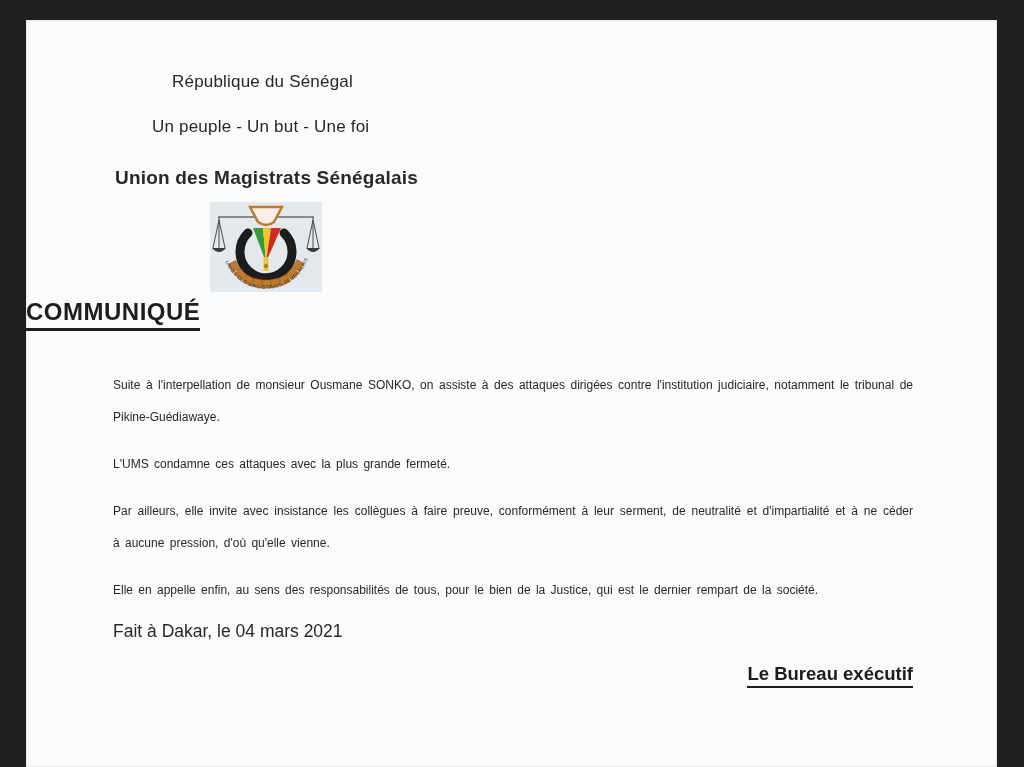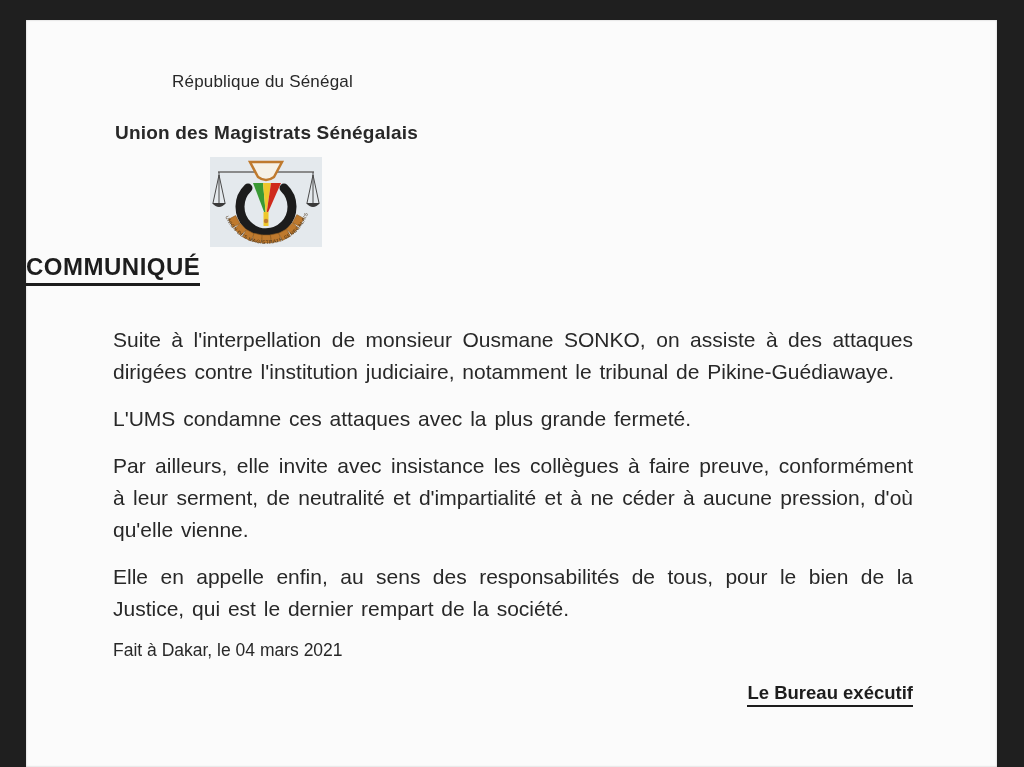--- a/index.html
+++ b/index.html
@@ -55,21 +55,21 @@
     display: inline-block;
     font-size: 24px;
     font-weight: bold;
     letter-spacing: 0.5px;
     color: #1d1d1d;
     border-bottom: 3px solid #1d1d1d;
     padding-bottom: 2px;
   }
   .body-text {
     margin: 38px 84px 0 87px;
-    font-size: 21px;
+    font-size: 12px;
     line-height: 32px;
   }
   .body-text p {
     margin: 0 0 15px 0;
     text-align: justify;
     word-spacing: 2px;
   }
   .dateline {
     margin: 6px 84px 0 87px;
     text-align: left;
@@ -88,20 +88,21 @@
     padding-bottom: 1px;
   }
 </style>
 </head>
 <body>
 
 <div class="photo-frame">
   <div class="page">
 
     <div class="hdr-line1">République du Sénégal</div>
+    <div class="hdr-line2">Un peuple - Un but - Une foi</div>
     <div class="hdr-line3">Union des Magistrats Sénégalais</div>
 
     <div class="logo-wrap">
       <svg width="112" height="90" viewBox="0 0 112 90">
         <rect x="0" y="0" width="112" height="90" fill="#e4e9ed"></rect>
 
         <line x1="8" y1="15" x2="104" y2="15" stroke="#8a8a8a" stroke-width="2"></line>
 
         <g stroke="#4a4a4a" stroke-width="1">
           <line x1="9" y1="15" x2="9" y2="46"></line>

